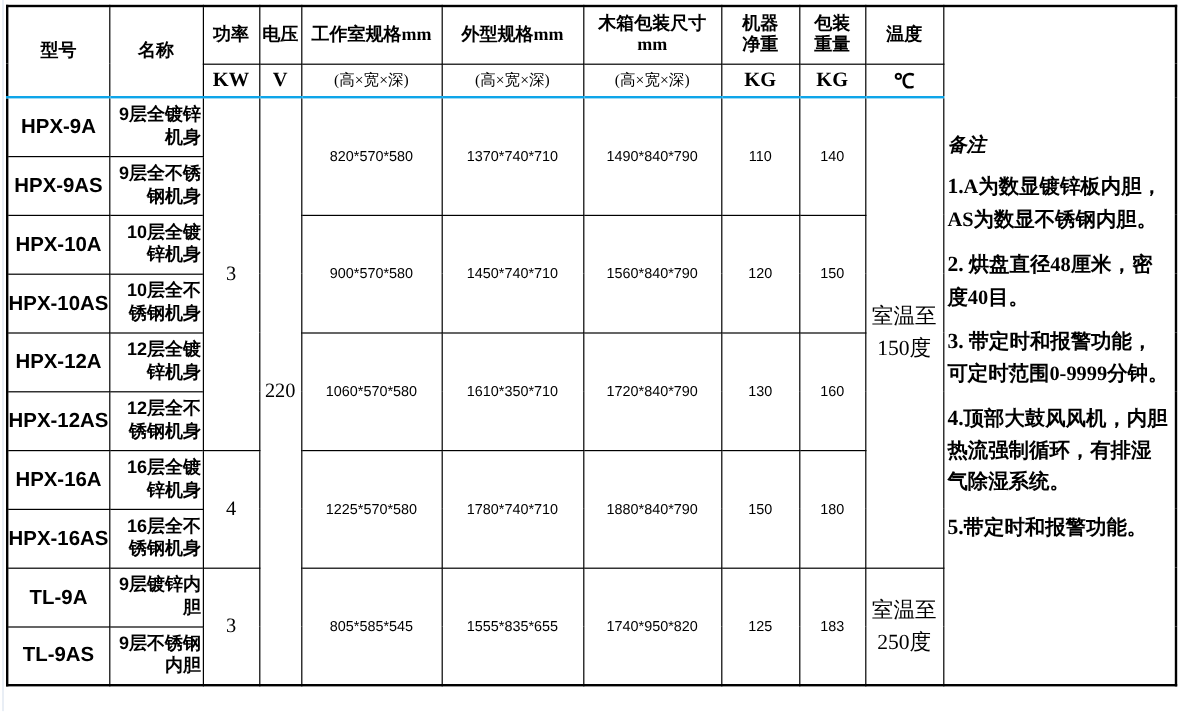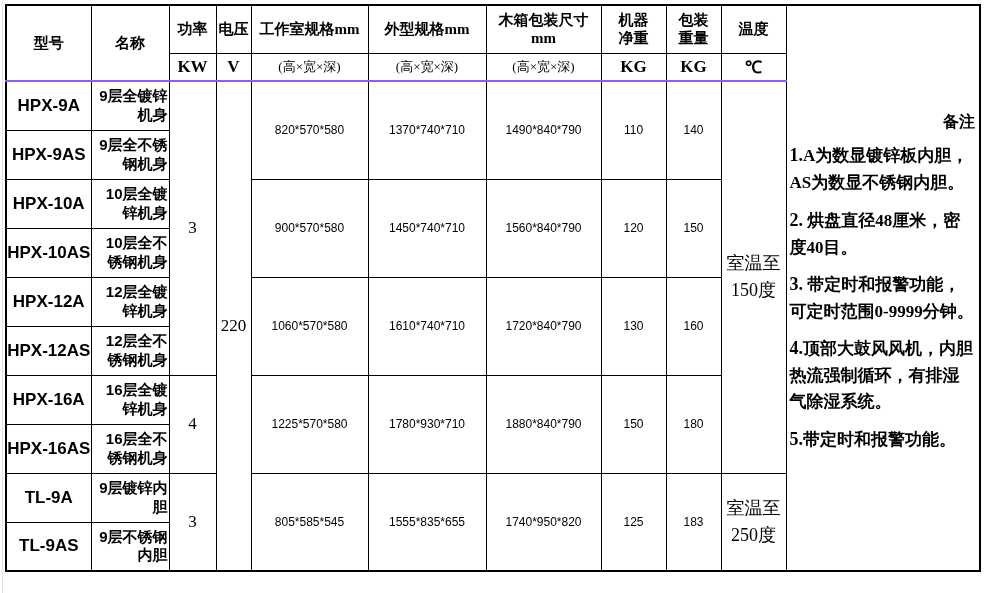--- a/index.html
+++ b/index.html
@@ -8,21 +8,21 @@
   .excel-gridline{position:absolute;left:2px;top:0;width:1px;height:593px;background:#dbe3ee;}
   table.spec{border-collapse:collapse;table-layout:fixed;position:absolute;left:5px;top:4px;
              width:974px;border:2px solid #000;background:#fff;}
   td{border:1px solid #000;text-align:center;vertical-align:middle;padding:0;overflow:hidden;}
   
   tr.r-h1{height:48px;} tr.r-h2{height:28px;} tr.r-body{height:49px;}
   
   .hz{font-family:"Liberation Serif",serif;font-weight:bold;font-size:15px;line-height:1.25;}
   .unit{font-family:"Liberation Serif",serif;font-weight:bold;font-size:17px;}
   .dims{font-family:"Liberation Serif",serif;font-weight:normal;font-size:13px;margin-left:42px;}
-  .hb{border-bottom:2px solid #8b5cf6;}
+  .hb{border-bottom:2px solid #0ea5e9;}
   
   .model{font-weight:bold;font-size:17px;}
   .name{font-weight:bold;font-size:15px;text-align:right;line-height:1.25;padding:0 1px;}
   .pw{font-family:"Liberation Serif",serif;font-size:17px;}
   .num{font-size:12px;}
   .temp{font-family:"Liberation Serif",serif;font-size:18px;line-height:1.5;}
   .remarks{text-align:left;vertical-align:middle;padding:0 4px 0 3px;
            font-family:"Liberation Serif",serif;font-size:17px;}
   .remarks p{margin:10px 0;line-height:1.55;}
   .remarks b{font-size:18px;font-family:"Liberation Serif",serif;}
@@ -61,21 +61,21 @@
             <div>机器</div>
             <div>净重</div>
           </td>
       <td class="hz">
             <div>包装</div>
             <div>重量</div>
           </td>
       <td class="hz">温度</td>
       <td rowspan="12" class="hz remarks-header" style="vertical-align:middle;">
         <div class="remarks" style="border:none;">
-          <div style="text-align:right;font-weight:bold;font-size:16px;margin-bottom:0;">备注</div>
+          <div style="text-align:left;font-weight:bold;font-size:16px;margin-bottom:0;font-style:italic;">备注</div>
           <p><b>1.</b><span>A为数显镀锌板内胆，AS为数显不锈钢内胆。</span></p>
           <p><b>2.</b><span> 烘盘直径48厘米，密度40目。</span></p>
           <p><b>3.</b><span> 带定时和报警功能，可定时范围0-9999分钟。</span></p>
           <p><b>4.</b><span>顶部大鼓风风机，内胆热流强制循环，有排湿气除湿系统。</span></p>
           <p><b>5.</b><span>带定时和报警功能。</span></p>
         </div>
       </td>
     </tr>
 
     <tr class="r-h2">
@@ -122,37 +122,37 @@
 
     <tr class="r-body">
       <td class="model">HPX-10AS</td>
       <td class="name">10层全不锈钢机身</td>
     </tr>
 
     <tr class="r-body">
       <td class="model">HPX-12A</td>
       <td class="name">12层全镀锌机身</td>
       <td rowspan="2" class="num">1060*570*580</td>
-      <td rowspan="2" class="num">1610*740*710</td>
+      <td rowspan="2" class="num">1610*350*710</td>
       <td rowspan="2" class="num">1720*840*790</td>
       <td rowspan="2" class="num">130</td>
       <td rowspan="2" class="num">160</td>
     </tr>
 
     <tr class="r-body">
       <td class="model">HPX-12AS</td>
       <td class="name">12层全不锈钢机身</td>
     </tr>
 
     <tr class="r-body">
       <td class="model">HPX-16A</td>
       <td class="name">16层全镀锌机身</td>
       <td rowspan="2" class="pw">4</td>
       <td rowspan="2" class="num">1225*570*580</td>
-      <td rowspan="2" class="num">1780*930*710</td>
+      <td rowspan="2" class="num">1780*740*710</td>
       <td rowspan="2" class="num">1880*840*790</td>
       <td rowspan="2" class="num">150</td>
       <td rowspan="2" class="num">180</td>
     </tr>
 
     <tr class="r-body">
       <td class="model">HPX-16AS</td>
       <td class="name">16层全不锈钢机身</td>
     </tr>
 

